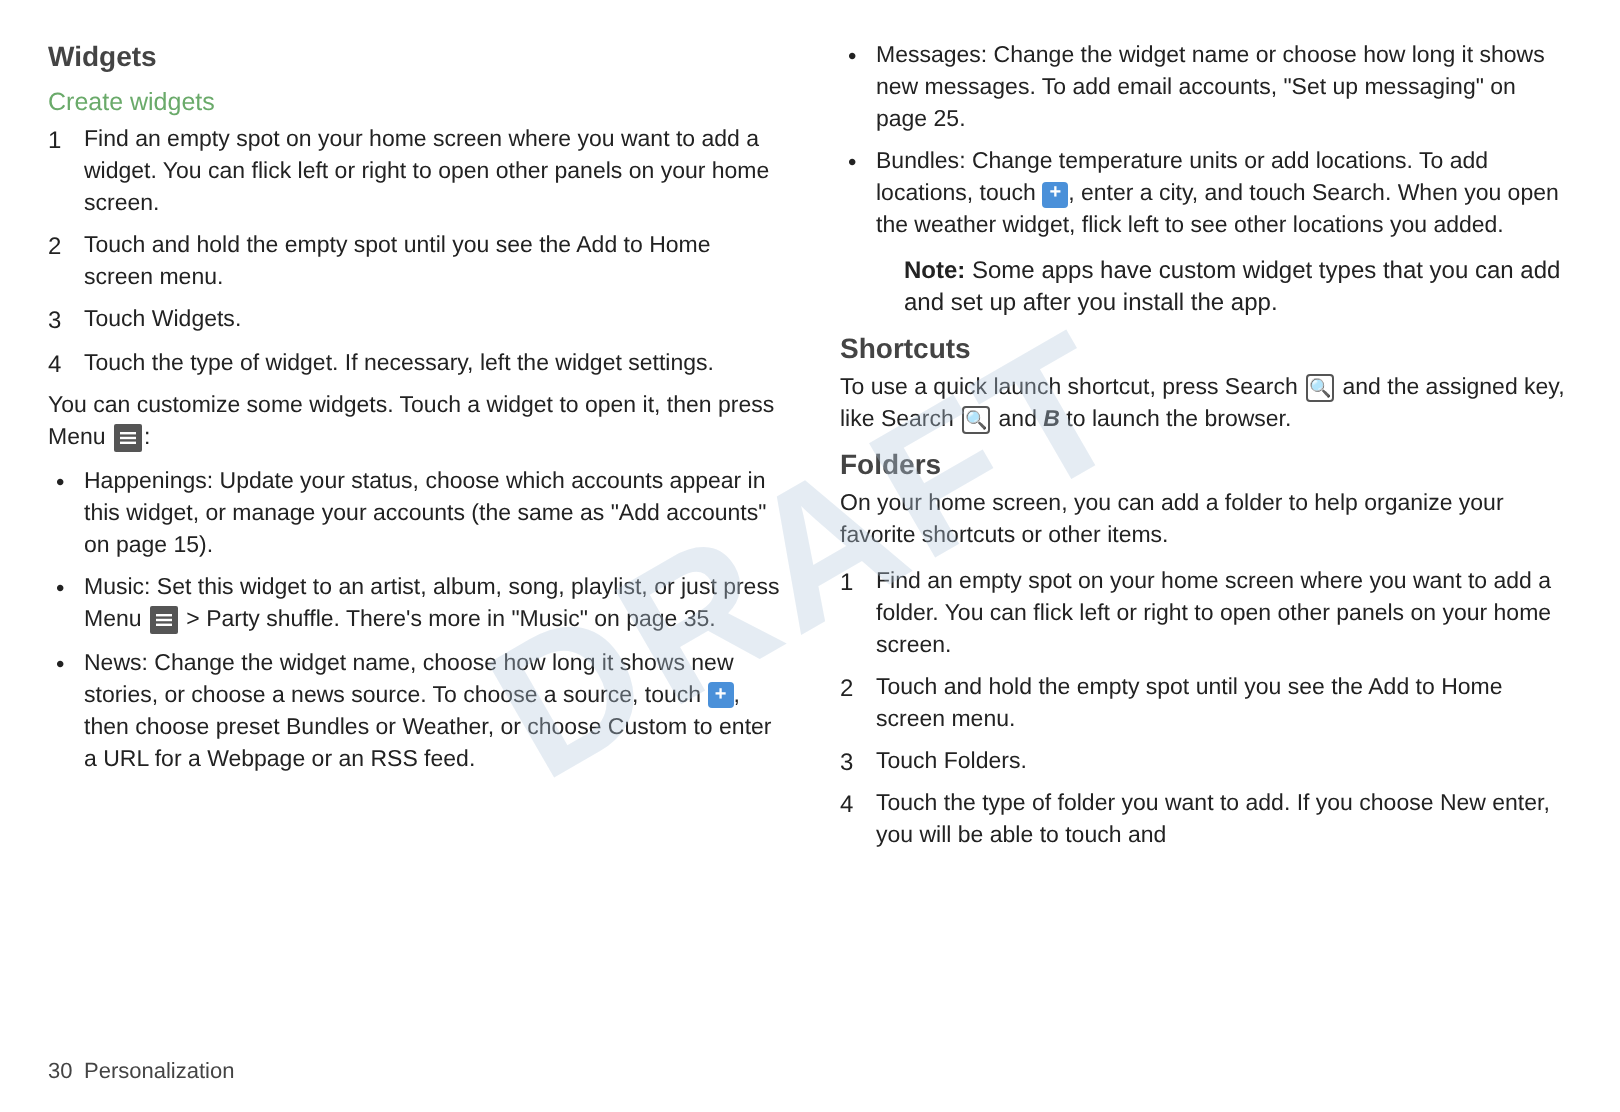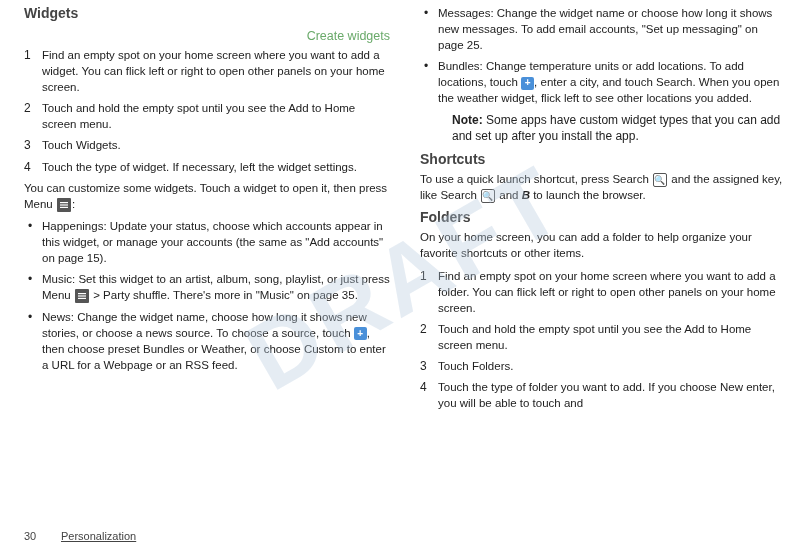--- a/index.html
+++ b/index.html
@@ -16,21 +16,21 @@
       font-size: 12px;
       color: #222222;
       overflow: hidden;
       position: relative;
     }
 
     .page-container {
       display: flex;
       width: 810px;
       height: 556px;
-      padding: 5px 24px;
+      padding: 20px 24px;
       gap: 30px;
     }
 
     .left-column {
       flex: 1;
       max-width: 370px;
     }
 
     .right-column {
       flex: 1;
@@ -43,21 +43,20 @@
       color: #444444;
       margin-bottom: 4px;
     }
 
     .section-header {
       font-size: 12.5px;
       color: #6aaa6a;
       font-weight: normal;
       margin-top: 8px;
       margin-bottom: 4px;
-      text-align: right;
     }
 
     .numbered-item {
       display: flex;
       margin-bottom: 5px;
       line-height: 1.35;
     }
 
     .numbered-item .num {
       min-width: 14px;
@@ -158,24 +157,23 @@
       position: absolute;
       bottom: 14px;
       left: 24px;
       font-size: 11px;
       color: #444;
     }
 
     .page-label {
       position: absolute;
       bottom: 14px;
-      left: 61px;
+      left: 42px;
       font-size: 11px;
       color: #444;
-      text-decoration: underline;
     }
 
     .draft-watermark {
       position: absolute;
       top: 50%;
       left: 50%;
       transform: translate(-50%, -50%) rotate(-30deg);
       font-size: 96px;
       font-weight: bold;
       color: rgba(180, 200, 220, 0.35);

